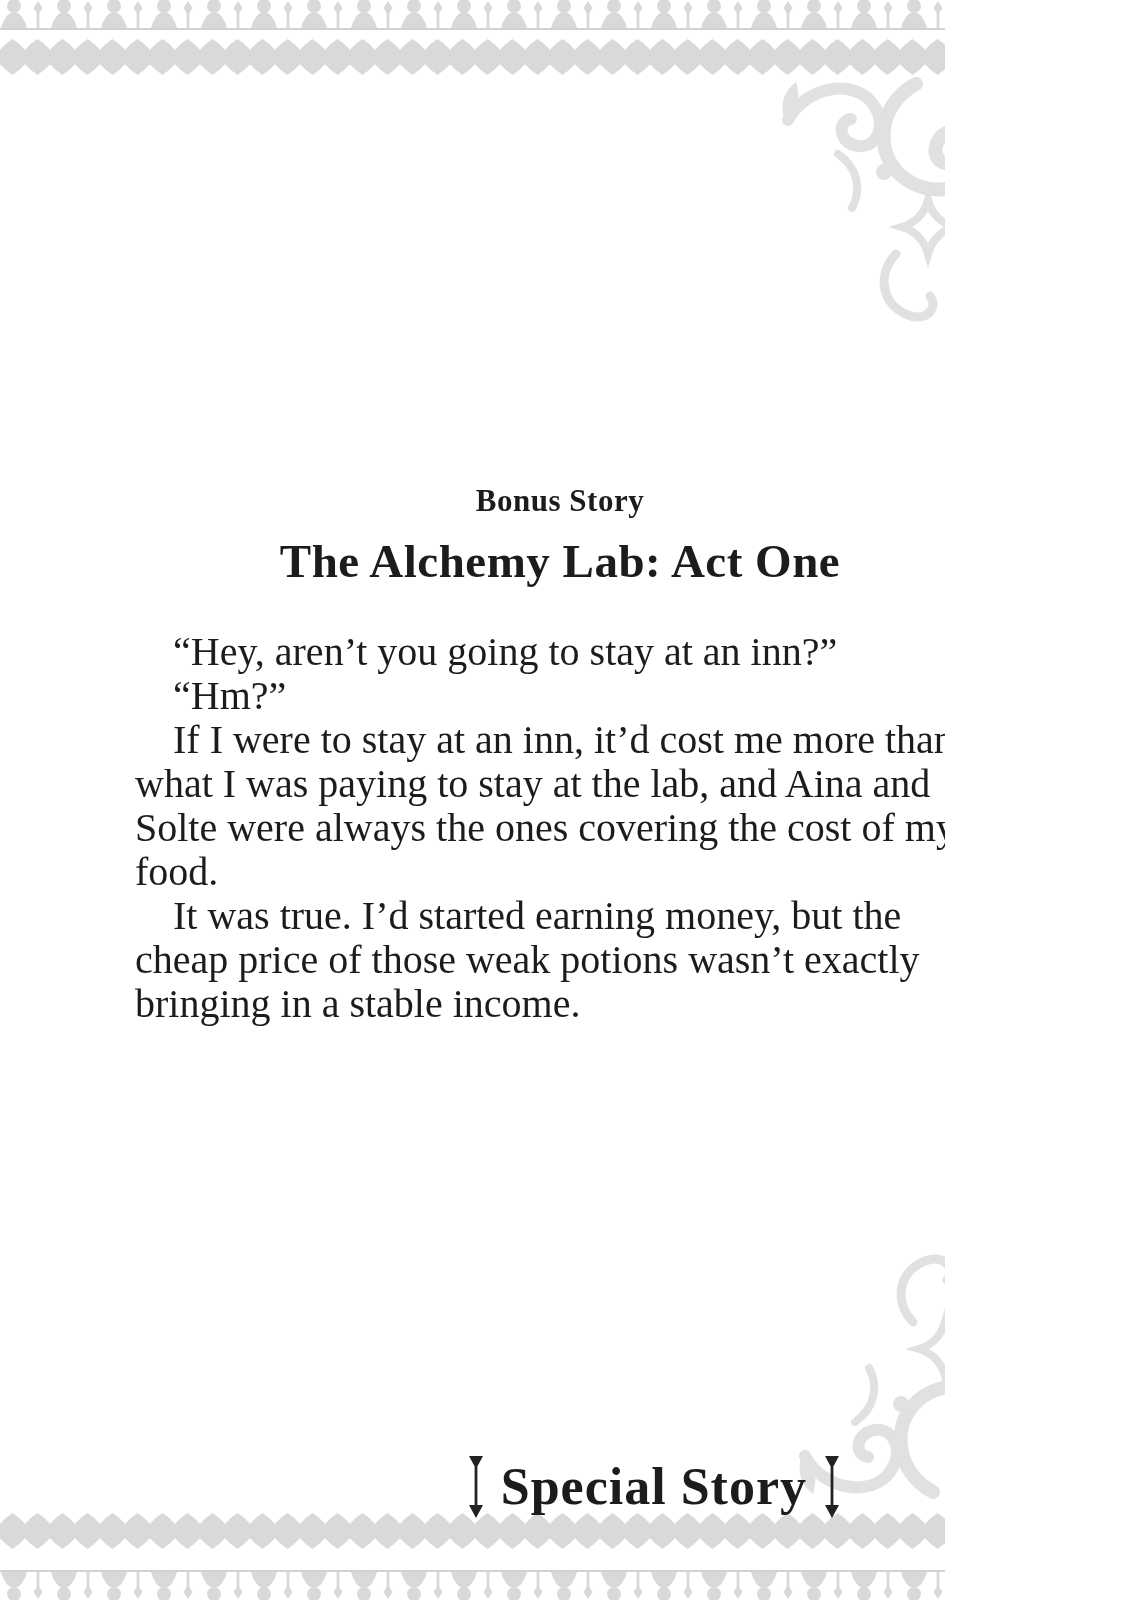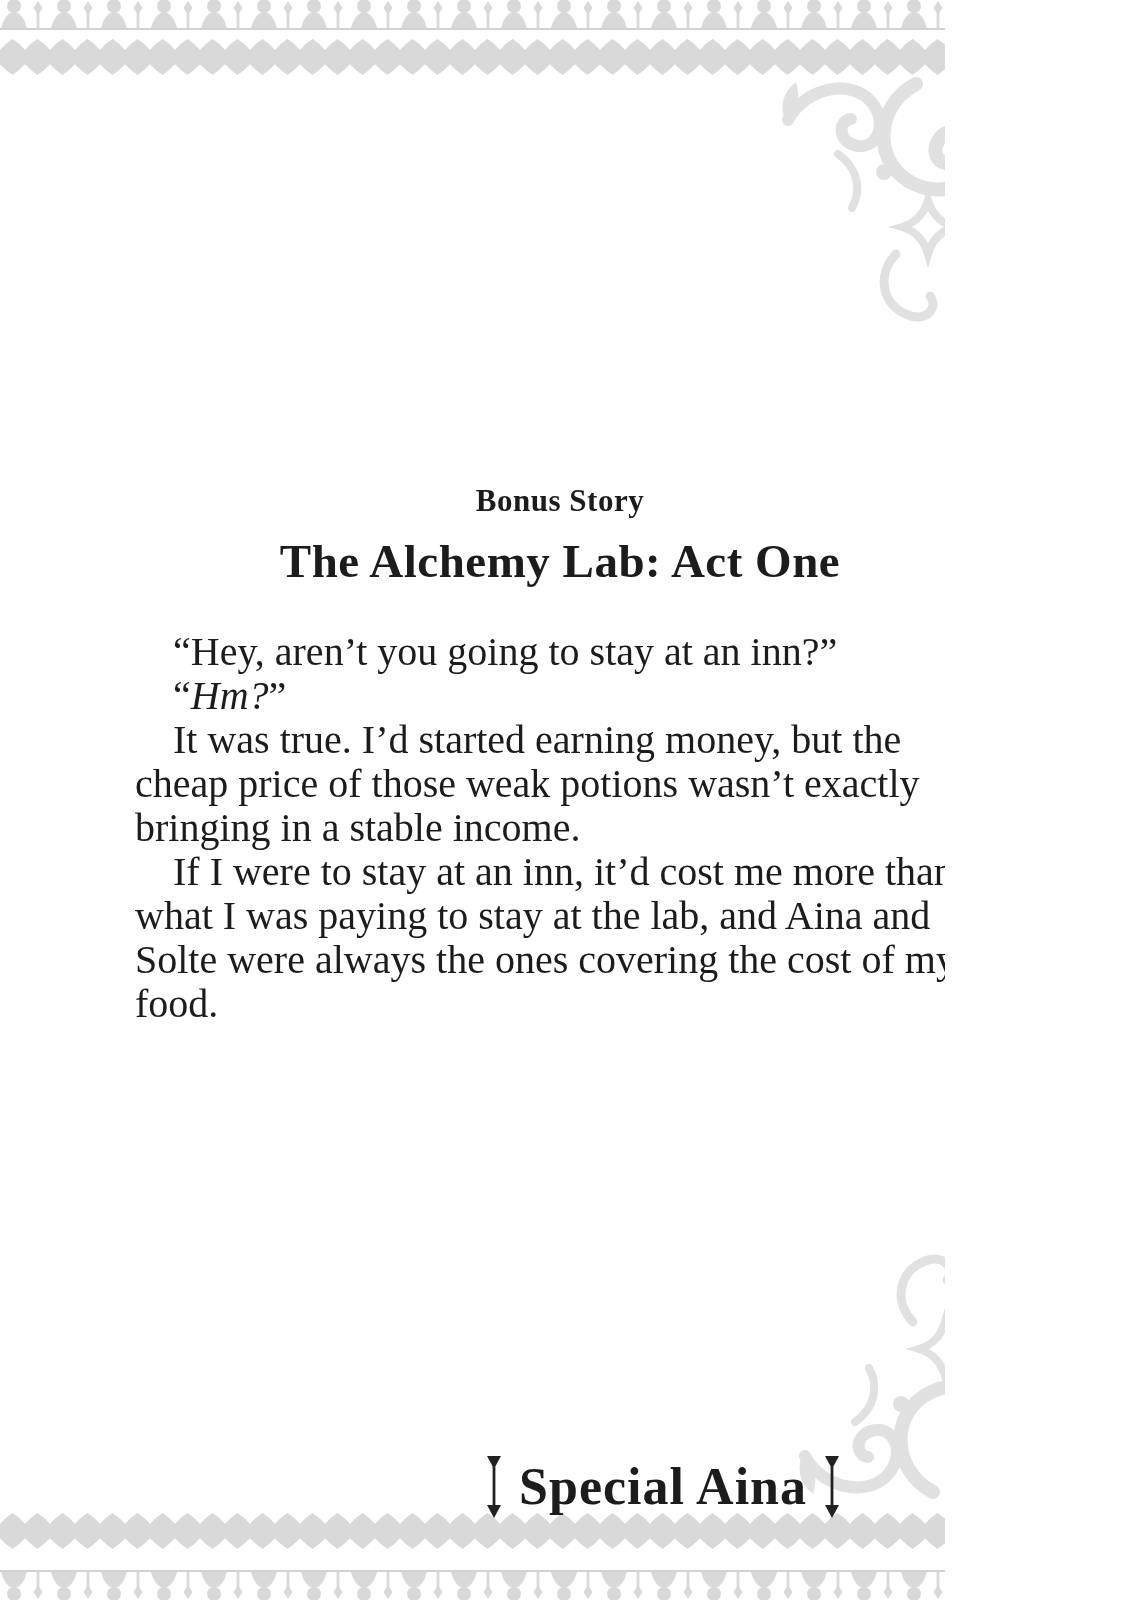--- a/index.html
+++ b/index.html
@@ -35,21 +35,21 @@
     margin-top:9px;
   }
 
   
   .body-text{
     position:absolute;left:135px;top:630px;width:856px;
     font-size:40px;line-height:44px;
     text-align:left;
   }
   .body-text p{margin:0;text-indent:38px;}
-  .body-text .it{font-style:italic;}
+  .body-text .it{}
 
   
   .footer{
     position:absolute;right:104px;top:1455px;
     display:flex;align-items:center;gap:16px;
   }
   .footer-label{
     font-size:52px;font-weight:bold;line-height:64px;
     letter-spacing:1px;
     white-space:nowrap;
@@ -146,31 +146,31 @@
   </svg>
 
   <div class="header">
     <div class="kicker">Bonus Story</div>
     <div class="title">The Alchemy Lab: Act One</div>
   </div>
 
   <div class="body-text">
       <p><span>“Hey, aren’t you going to stay at an inn?”</span></p>
       <p><span>“</span><span class="it">Hm?</span><span>”</span></p>
+      <p><span>If I were to stay at an inn, it’d cost me more than what I was paying to stay at the lab, and Aina and Solte were always the ones covering the cost of my food.</span></p>
       <p><span>It was true. I’d started earning money, but the cheap price of those weak potions wasn’t exactly bringing in a stable income.</span></p>
-      <p><span>If I were to stay at an inn, it’d cost me more than what I was paying to stay at the lab, and Aina and Solte were always the ones covering the cost of my food.</span></p>
     </div>
 
   <div class="footer">
     <span class="bracket">
       <svg width="18" height="62" viewBox="0 0 18 62">
           <use href="#bracket-shape"></use>
         </svg>
     </span>
-    <span class="footer-label">Special Aina</span>
+    <span class="footer-label">Special Story</span>
     <span class="bracket">
       <svg width="18" height="62" viewBox="0 0 18 62">
           <use href="#bracket-shape"></use>
         </svg>
     </span>
   </div>
 
 </div>
 
 </body></html>

